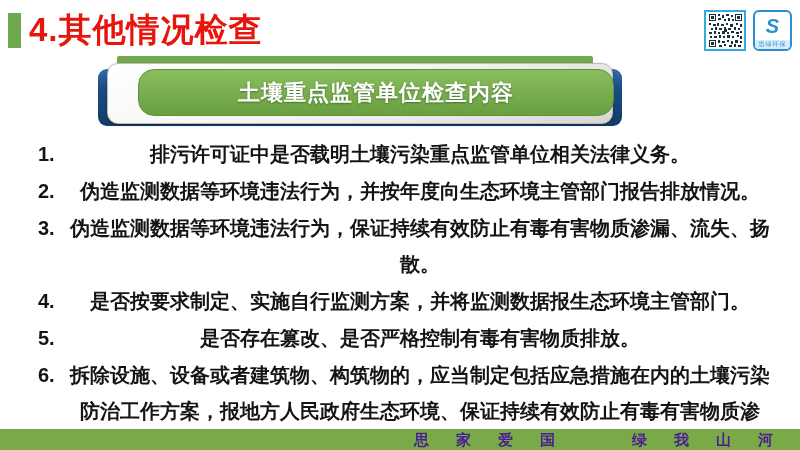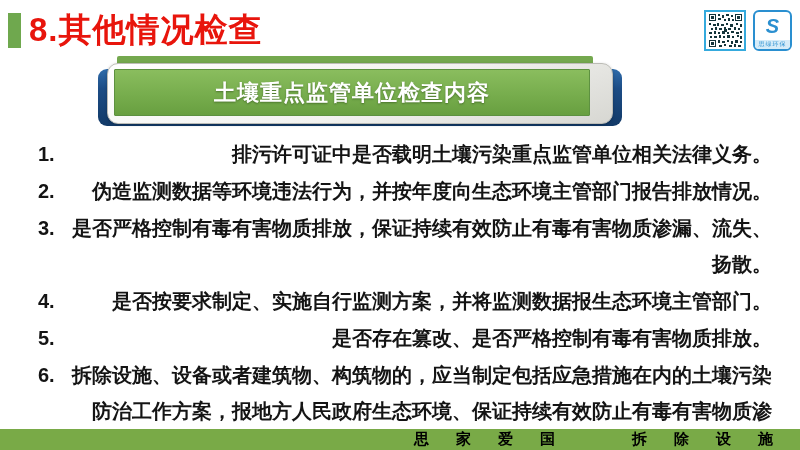--- a/index.html
+++ b/index.html
@@ -45,58 +45,58 @@
     position:absolute;left:0;top:13px;width:524px;height:57px;border-radius:9px;
     background:linear-gradient(180deg,#2f6cab 0%,#1c4c85 35%,#123a68 100%);
   }
   .b-white{
     position:absolute;left:9px;top:7px;width:506px;height:61px;border-radius:11px;
     background:linear-gradient(160deg,#ffffff 0%,#f2f2ef 55%,#d7d7d2 100%);
     border:1px solid #bcbcb6;box-sizing:border-box;
     box-shadow:0 1px 3px rgba(0,0,0,0.25);
   }
   .b-green{
-    position:absolute;left:16px;top:13px;width:476px;height:47px;border-radius:1px;
+    position:absolute;left:40px;top:13px;width:476px;height:47px;border-radius:16px;
     background:linear-gradient(180deg,#8abd5e 0%,#77ad4d 55%,#689f40 100%);
     border:1px solid #5d9140;box-sizing:border-box;
     display:flex;align-items:center;justify-content:center;
   }
   .b-title{
     color:#ffffff;font-size:22px;font-weight:bold;letter-spacing:1px;white-space:nowrap;
     text-shadow:0 1px 2px rgba(40,70,20,0.55);
   }
 
   
   .list{position:absolute;left:38px;top:136px;width:740px;}
   .citem{
     display:flex;align-items:flex-start;
     font-size:20px;font-weight:600;color:#141414;line-height:36px;
     margin-bottom:1px;
   }
   .cnum{width:30px;flex:0 0 30px;}
-  .ctext{width:704px;flex:0 0 704px;text-align:right;}
+  .ctext{width:704px;flex:0 0 704px;text-align:center;}
 
   
   .footer{
     position:absolute;left:0;bottom:0;width:800px;height:21px;background:#79aa47;
     display:flex;align-items:center;justify-content:flex-end;
   }
   .ftext{
-    color:#000000;font-size:15px;font-weight:bold;letter-spacing:27px;line-height:21px;white-space:nowrap;font-family:Liberation Serif, serif;
+    color:#4c1d95;font-size:15px;font-weight:bold;letter-spacing:27px;line-height:21px;white-space:nowrap;
   }
   .ftext.left{margin-right:50px;}
 </style>
 </head>
 <body>
 
 <div class="slide">
 
   <div class="hdr">
     <div class="accent"></div>
-    <div class="ptitle">8.其他情况检查</div>
+    <div class="ptitle">4.其他情况检查</div>
 
     <div class="qr">
       <svg viewBox="0 0 33 33" shape-rendering="crispEdges" aria-hidden="true">
         <g fill="#14343a">
           <rect x="0" y="0" width="7" height="7"></rect>
             <rect x="26" y="0" width="7" height="7"></rect>
             <rect x="0" y="26" width="7" height="7"></rect>
         </g>
         <g fill="#ffffff">
           <rect x="1" y="1" width="5" height="5"></rect>
@@ -181,34 +181,34 @@
     <div class="citem">
       <span class="cnum">1.</span>
       <span class="ctext">排污许可证中是否载明土壤污染重点监管单位相关法律义务。</span>
     </div>
     <div class="citem">
       <span class="cnum">2.</span>
       <span class="ctext">伪造监测数据等环境违法行为，并按年度向生态环境主管部门报告排放情况。</span>
     </div>
     <div class="citem">
       <span class="cnum">3.</span>
-      <span class="ctext">是否严格控制有毒有害物质排放，保证持续有效防止有毒有害物质渗漏、流失、扬散。</span>
+      <span class="ctext">伪造监测数据等环境违法行为，保证持续有效防止有毒有害物质渗漏、流失、扬散。</span>
     </div>
     <div class="citem">
       <span class="cnum">4.</span>
       <span class="ctext">是否按要求制定、实施自行监测方案，并将监测数据报生态环境主管部门。</span>
     </div>
     <div class="citem">
       <span class="cnum">5.</span>
       <span class="ctext">是否存在篡改、是否严格控制有毒有害物质排放。</span>
     </div>
     <div class="citem">
       <span class="cnum">6.</span>
       <span class="ctext">拆除设施、设备或者建筑物、构筑物的，应当制定包括应急措施在内的土壤污染防治工作方案，报地方人民政府生态环境、保证持续有效防止有毒有害物质渗漏。</span>
     </div>
   </div>
 
   <div class="footer">
     <span class="ftext left">思家爱国</span>
-    <span class="ftext">拆除设施</span>
+    <span class="ftext">绿我山河</span>
   </div>
 
 </div>
 
 </body></html>

